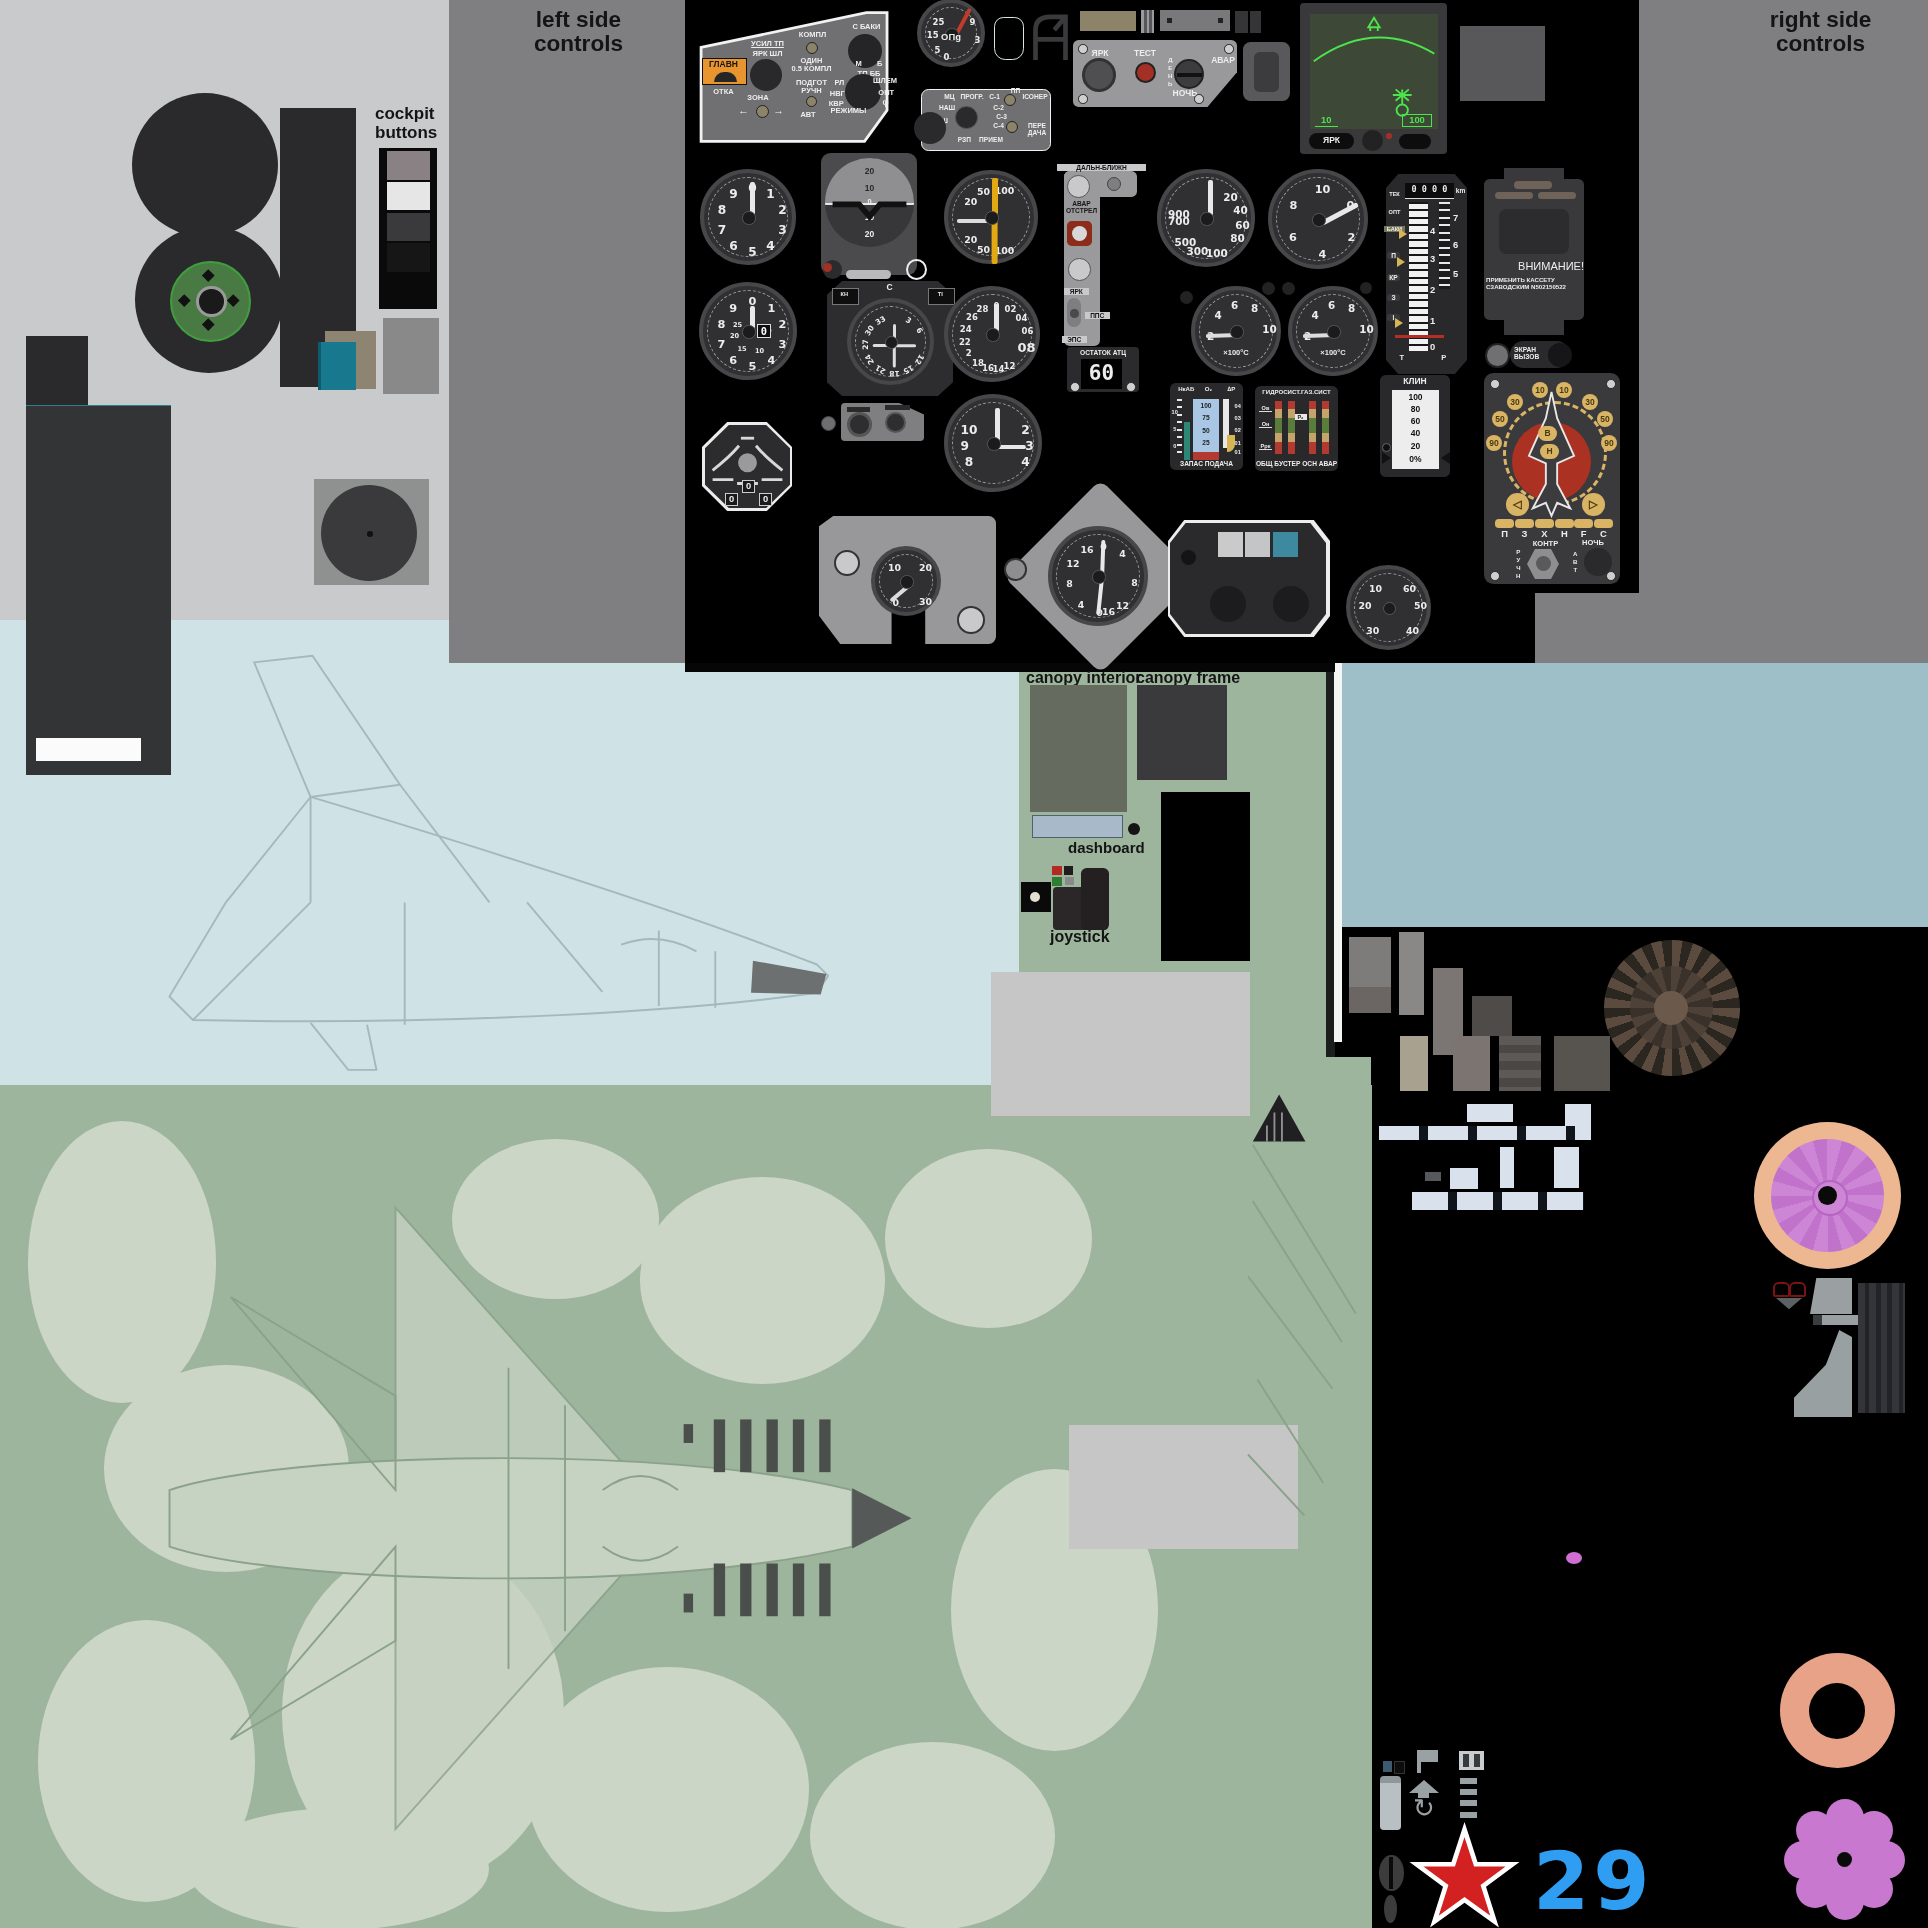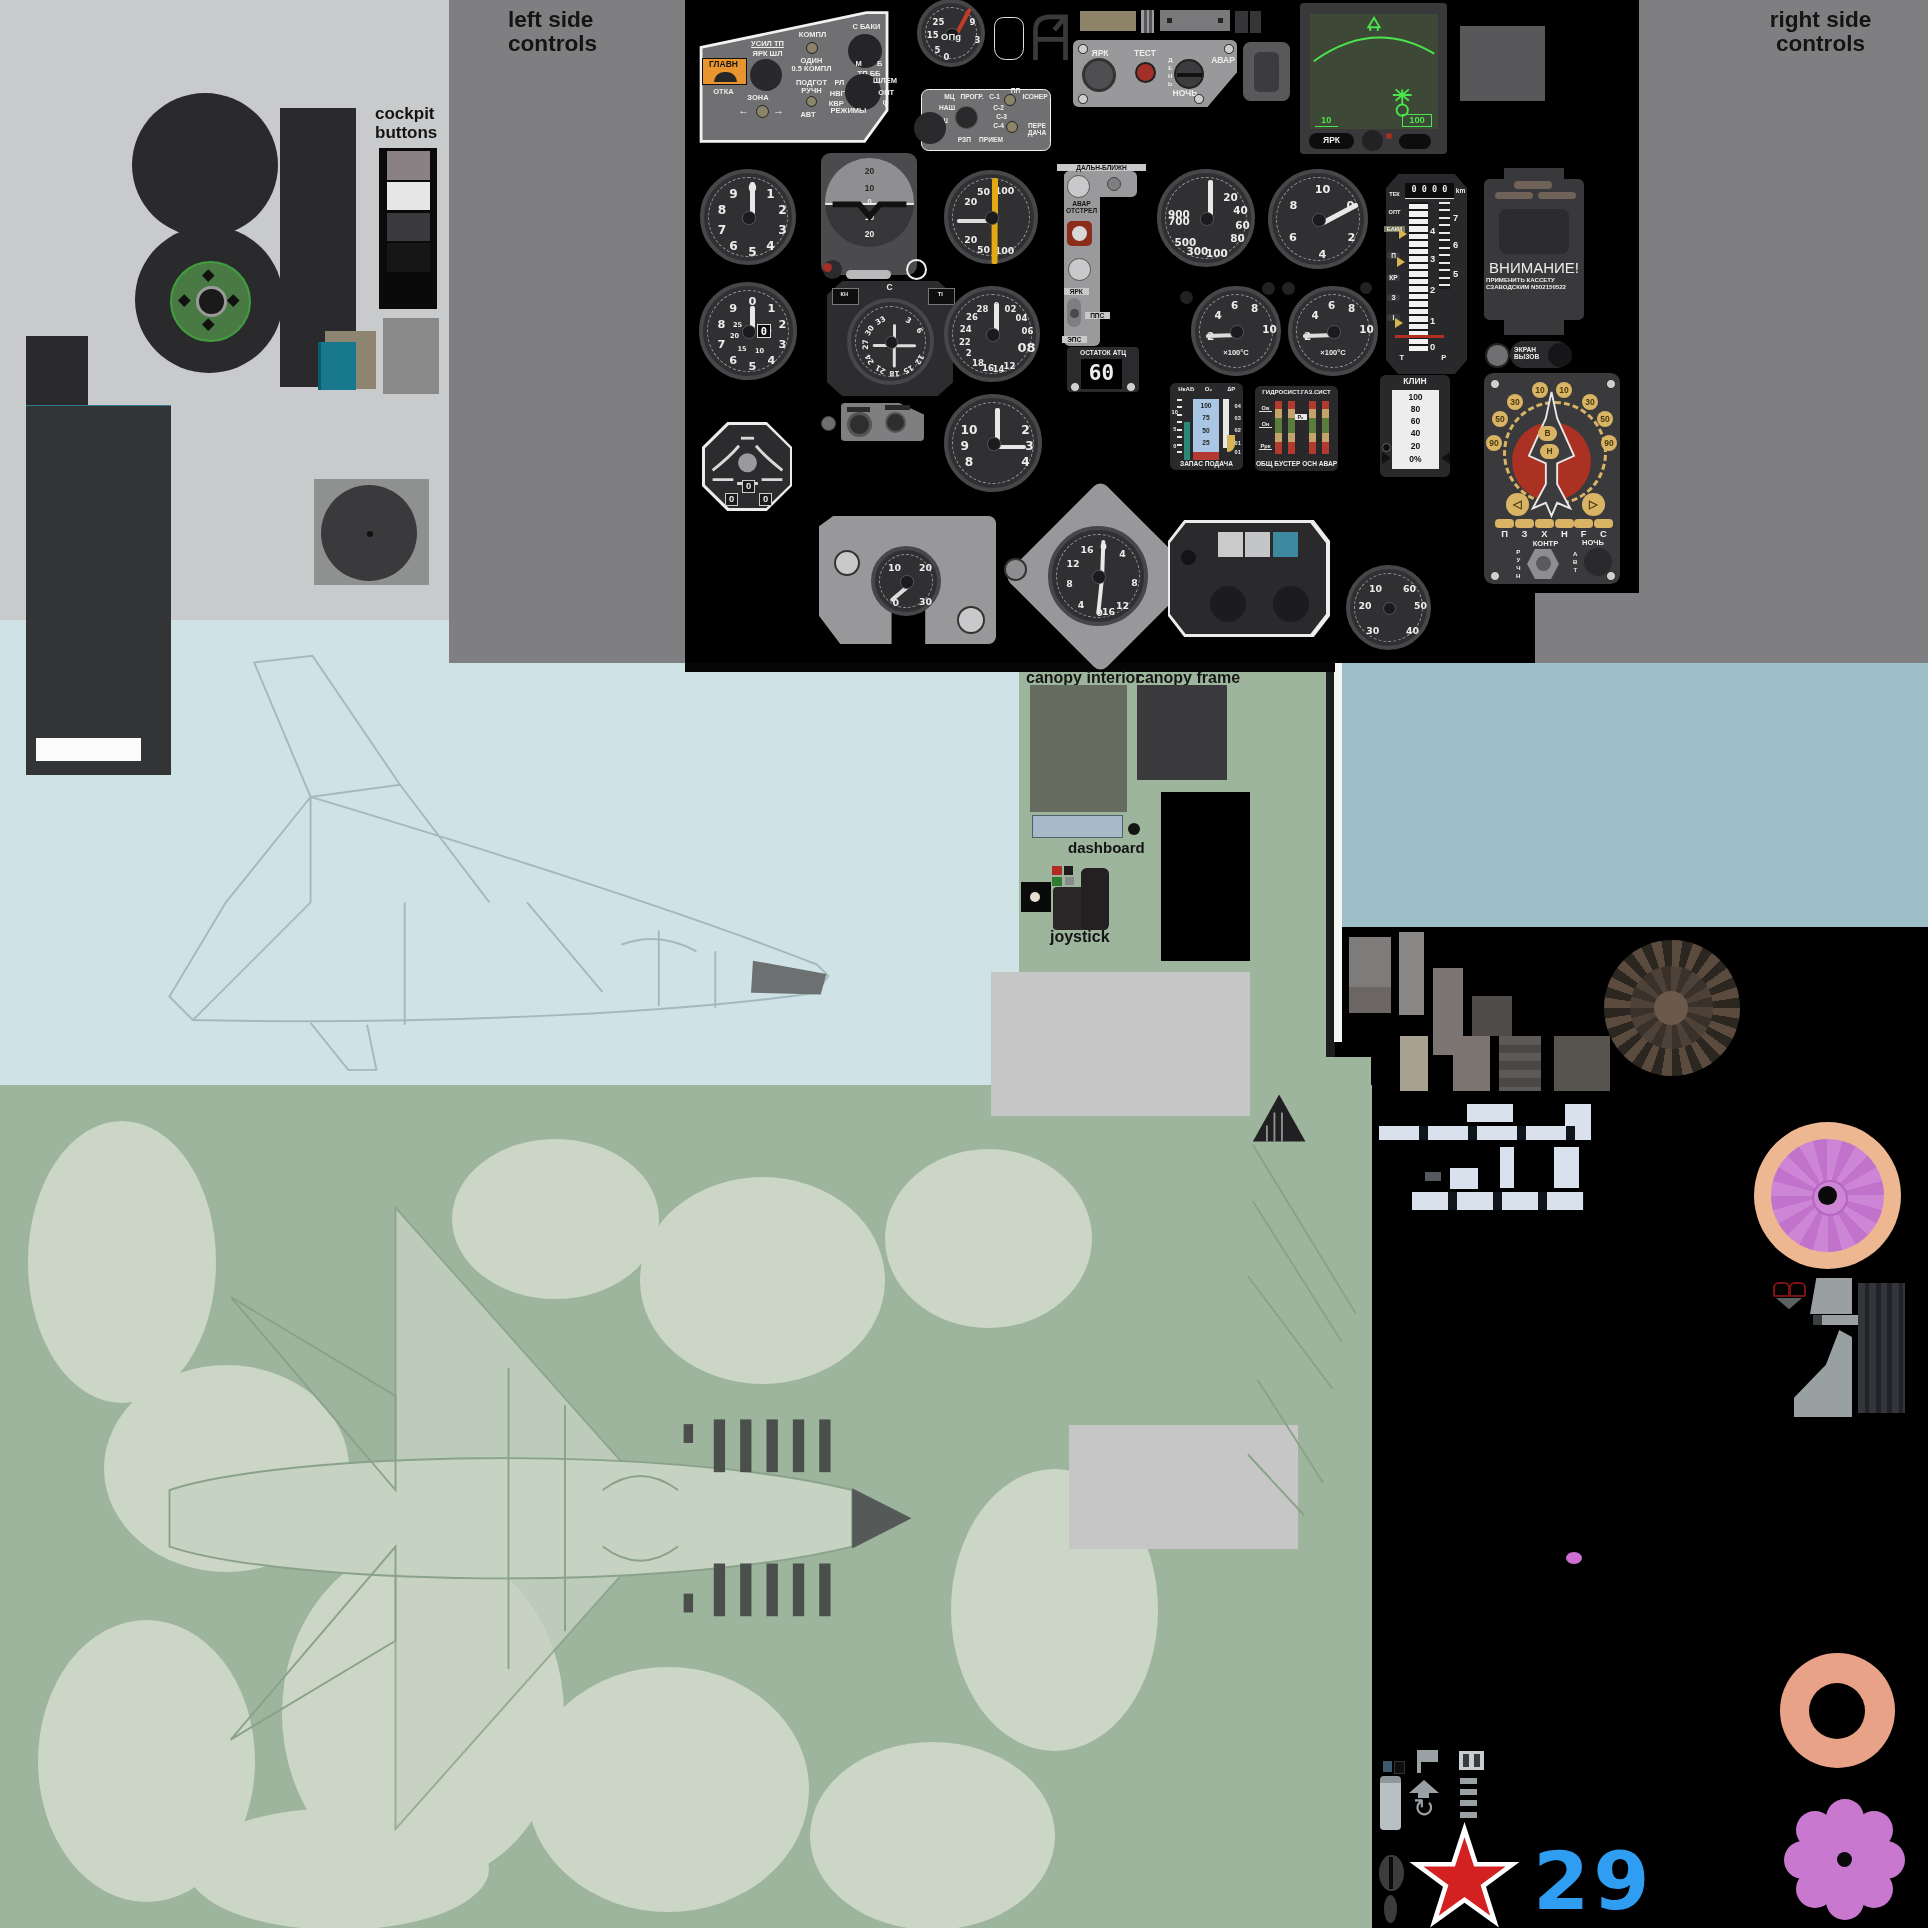--- a/index.html
+++ b/index.html
@@ -55,21 +55,21 @@
   <div class="blob" style="left:885px;top:1149px;width:207px;height:179px;"></div>
   <div class="blob" style="left:810px;top:1742px;width:245px;height:188px;"></div>
   <div class="blob" style="left:452px;top:1139px;width:207px;height:160px;"></div>
   <div class="blob" style="left:951px;top:1469px;width:207px;height:282px;"></div>
   <div class="blob" style="left:188px;top:1808px;width:301px;height:122px;"></div>
 
   <div class="abs" style="left:685px;top:0;width:954px;height:593px;background:#000;"></div>
   <div class="abs" style="left:685px;top:591px;width:850px;height:72px;background:#000;"></div>
   <div class="abs" style="left:685px;top:663px;width:650px;height:8.5px;background:#060606;"></div>
 
-  <div class="ann" style="left:508px;top:7.5px;width:141px;font-size:22.6px;text-align:left;">left side
+  <div class="ann" style="left:508px;top:7.5px;width:141px;font-size:22.6px;text-align:center;">left side
 controls</div>
   <div class="ann" style="left:1750px;top:7.5px;width:141px;font-size:22.6px;text-align:center;">right side
 controls</div>
   <div class="ann" style="left:375px;top:105px;width:85px;font-size:17px;">cockpit
 buttons</div>
   <div class="ann" style="left:1026px;top:669px;font-size:16px;">canopy interior</div>
   <div class="ann" style="left:1136px;top:669px;font-size:16px;">canopy frame</div>
   <div class="ann" style="left:1068px;top:840px;font-size:15px;">dashboard</div>
   <div class="ann" style="left:1050px;top:928px;font-size:16px;">joystick</div>
 
@@ -336,21 +336,21 @@
   <div class="abs" style="left:1395px;top:335px;width:49px;height:2.8px;background:#b32f26;"></div>
   <span class="lbl" style="left:1397px;top:354px;width:9.4px;font-size:7.5px;">Т</span>
   <span class="lbl" style="left:1439px;top:354px;width:9.4px;font-size:7.5px;">Р</span>
 
   <div class="abs" style="left:1504px;top:168px;width:60px;height:15px;background:#39393b;"></div>
   <div class="abs" style="left:1484px;top:179px;width:100px;height:141px;background:#39393b;border-radius:5.6px;"></div>
   <div class="abs" style="left:1514px;top:181px;width:38px;height:7.5px;background:#6e6259;border-radius:3.8px;"></div>
   <div class="abs" style="left:1495px;top:192px;width:38px;height:6.6px;background:#6e6259;border-radius:3.8px;"></div>
   <div class="abs" style="left:1538px;top:192px;width:38px;height:6.6px;background:#6e6259;border-radius:3.8px;"></div>
   <div class="abs" style="left:1499px;top:209px;width:70px;height:45px;background:#2c2c2e;border-radius:7.5px;"></div>
-  <span class="lbl" style="left:1484px;top:260px;width:100px;font-size:15px;font-weight:normal;">ВНИМАНИЕ!</span>
+  <span class="lbl" style="left:1484px;top:260px;width:100px;font-size:11px;font-weight:normal;text-align:right;">ВНИМАНИЕ!</span>
   <span class="lbl" style="left:1486px;top:277px;width:96px;font-size:6.1px;text-align:left;">ПРИМЕНИТЬ КАССЕТУ
 СЗАВОДСКИМ N502150522</span>
   <div class="abs" style="left:1504px;top:320px;width:60px;height:15px;background:#39393b;"></div>
 
   <div class="knob" style="left:1485px;top:343px;width:24.5px;height:24.5px;background:#707072;border:2.8px solid #222;"></div>
   <div class="abs" style="left:1510px;top:341px;width:60px;height:27px;background:#2a2a2c;border-radius:14px;"></div>
   <span class="lbl" style="left:1514px;top:346px;width:36px;font-size:6.6px;text-align:left;">ЭКРАН
 ВЫЗОВ</span>
   <div class="knob" style="left:1548px;top:343px;width:23.5px;height:23.5px;background:#161618;"></div>
 

